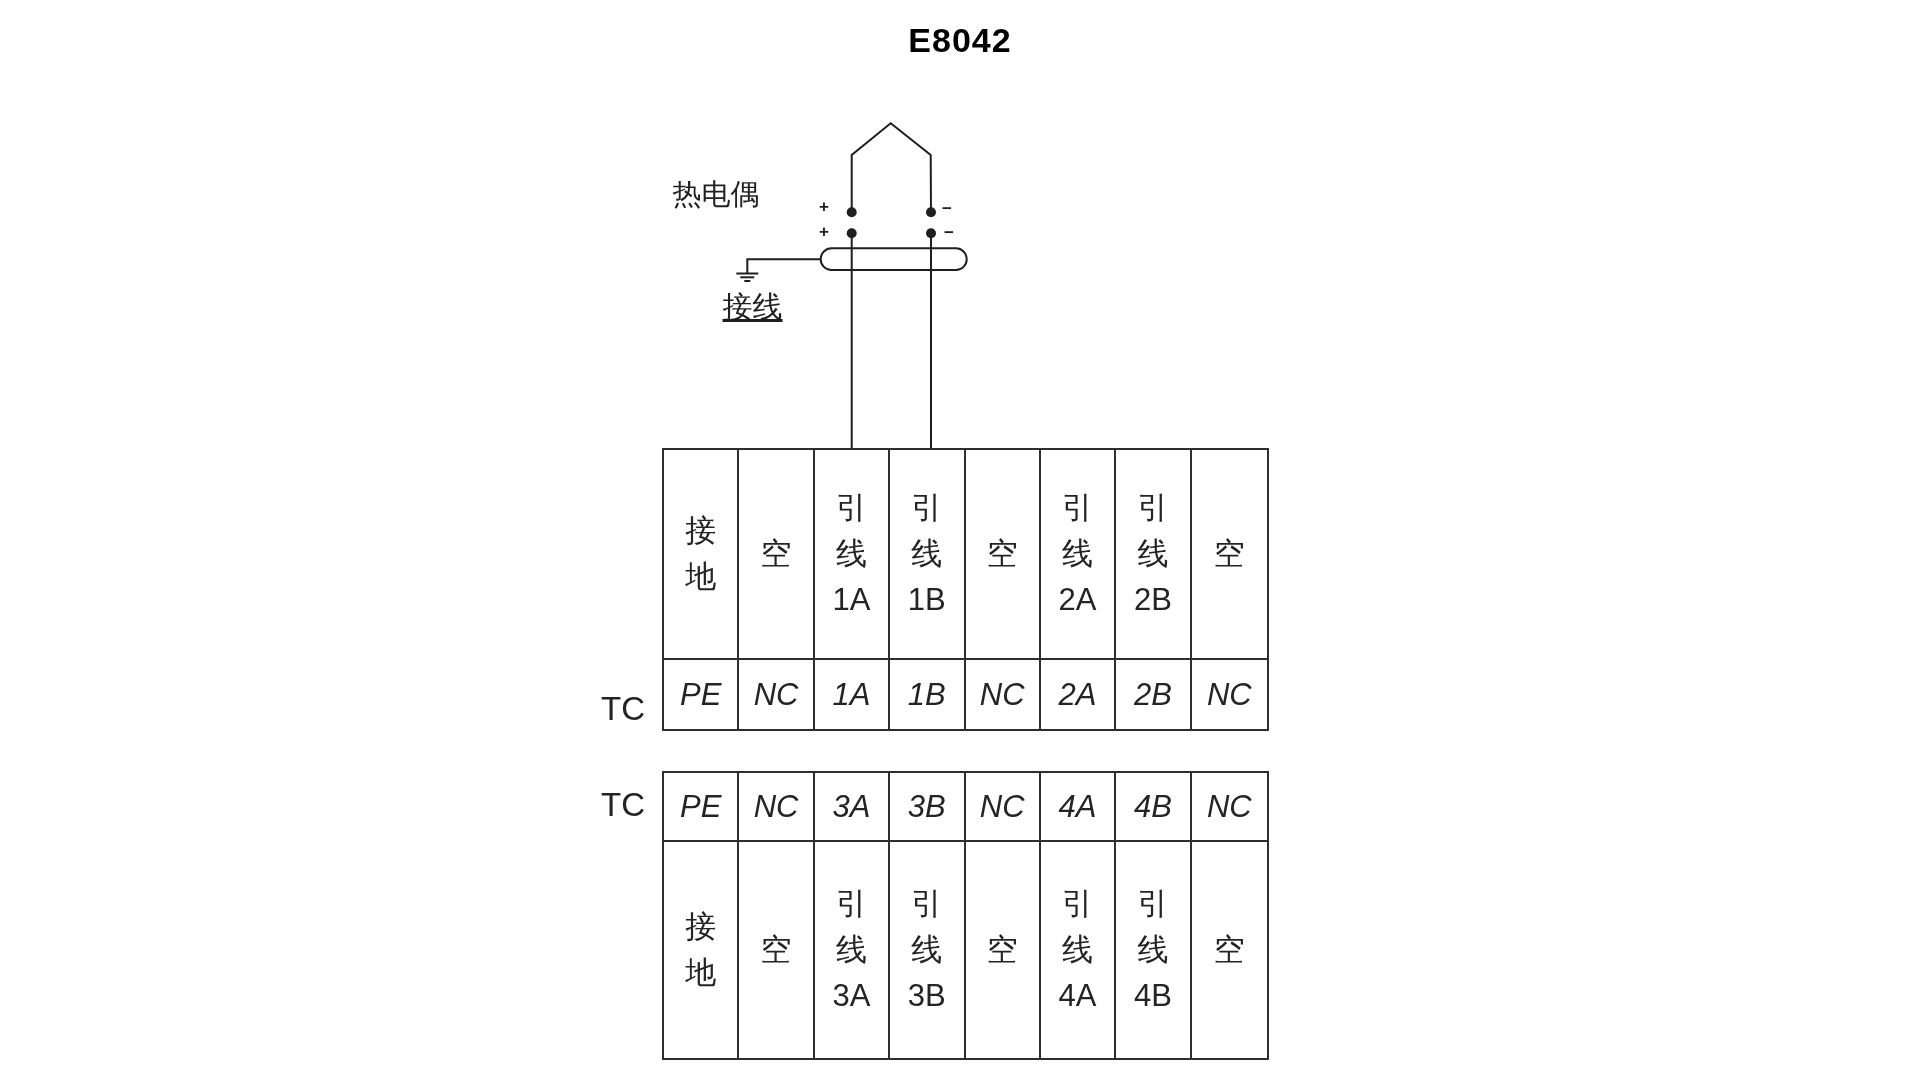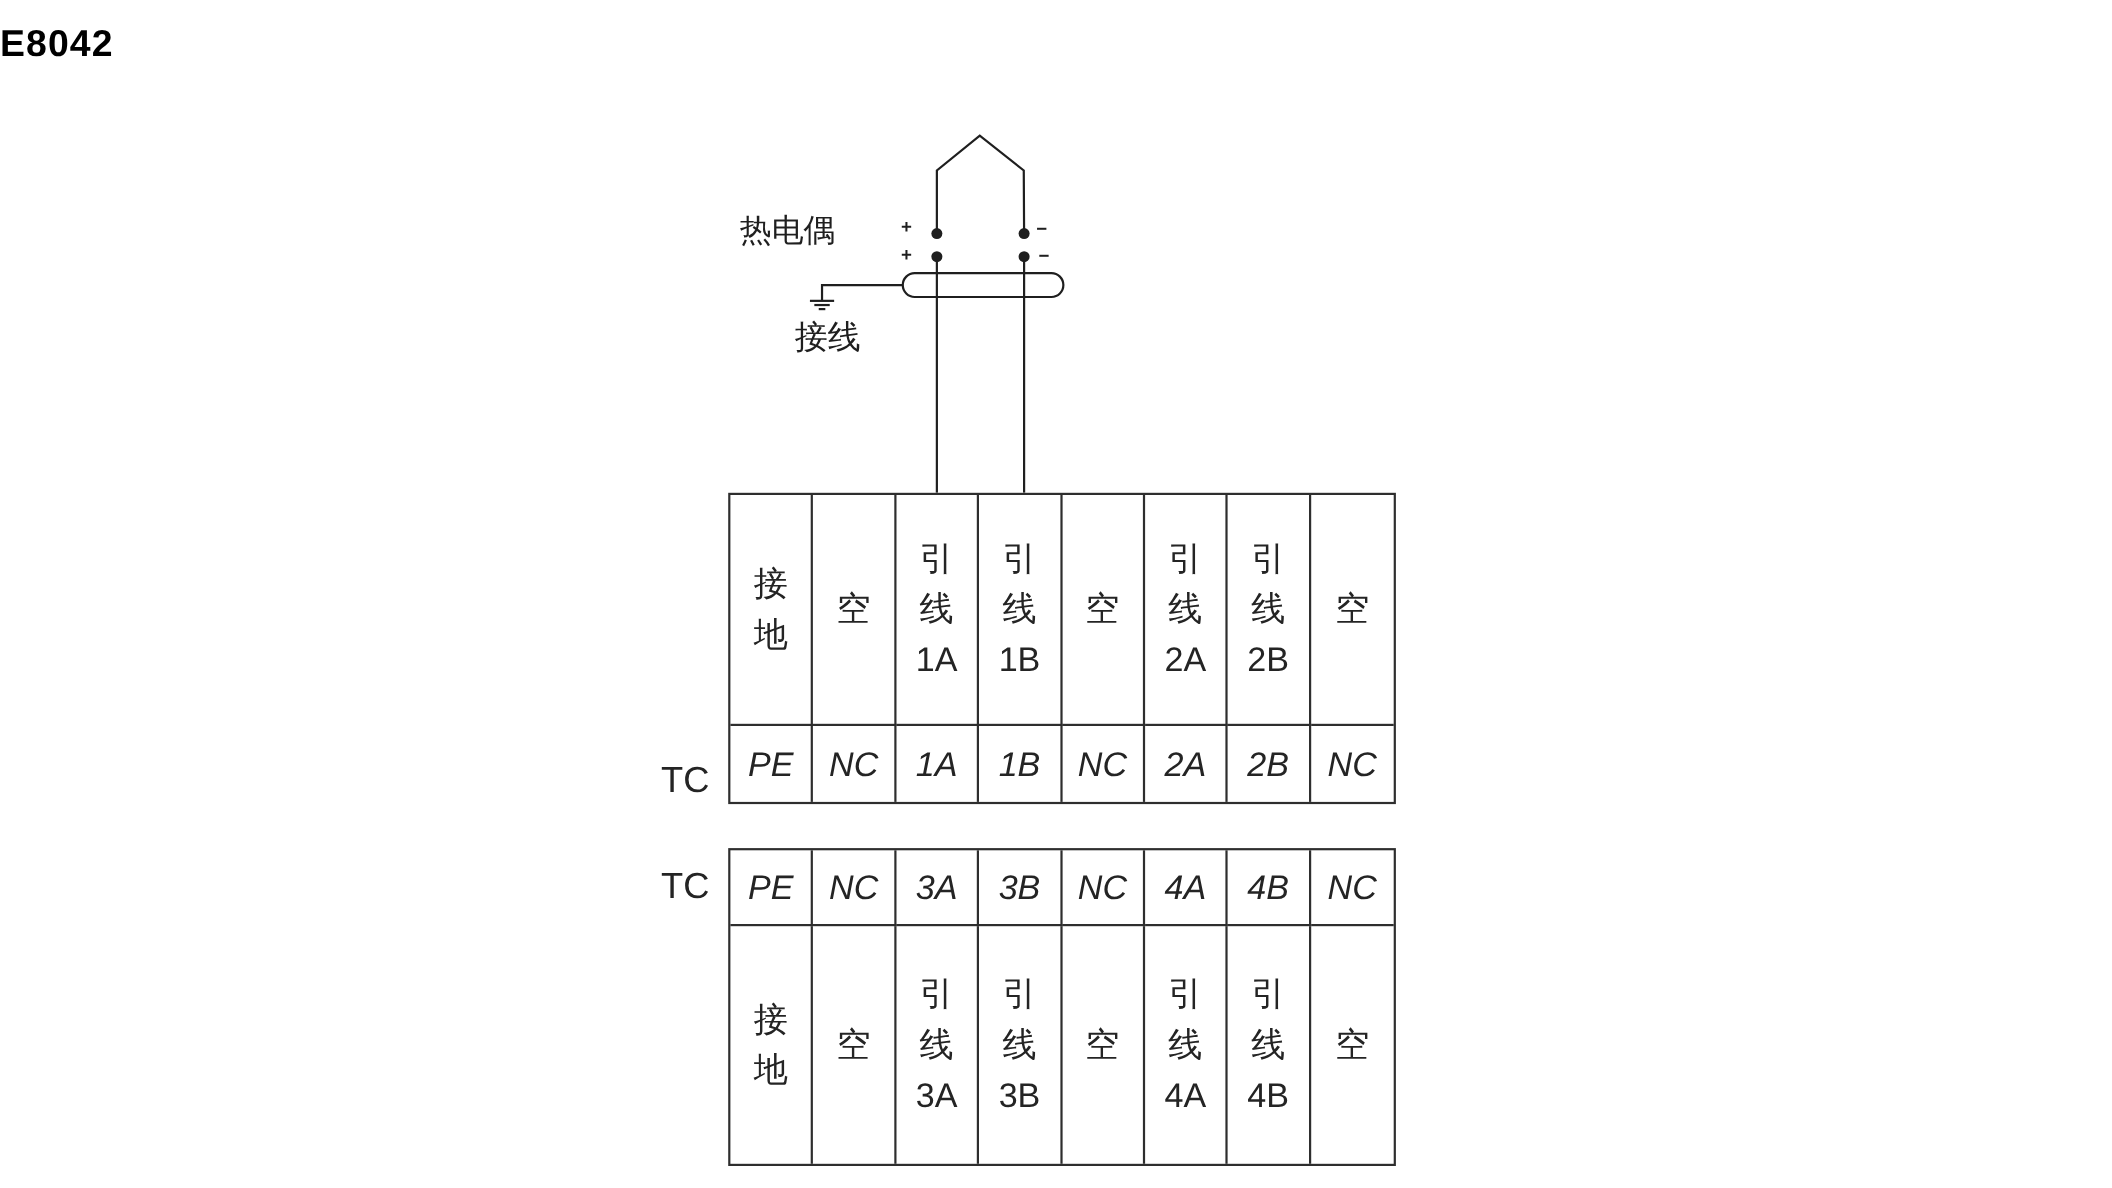--- a/index.html
+++ b/index.html
@@ -7,30 +7,30 @@
     width:1920px;height:1080px;
     background:#ffffff;
     position:relative;
     overflow:hidden;
     font-family:"Liberation Sans","DejaVu Sans",sans-serif;
     color:#1f1f1f;
   }
   .abs{position:absolute;}
 
   
-  .header{left:0;top:22px;width:1920px;color:#000;font-weight:bold;}
+  .header{left:0;top:22px;width:1920px;text-align:center;color:#000;font-weight:bold;}
   .title-line{font-size:34px;line-height:37px;letter-spacing:1px;}
   .subtitle-line{font-size:34px;line-height:37px;}
 
   
   .diagram-svg{left:0;top:0;}
 
   
-  .label-sensor{left:640px;top:196px;width:152px;text-align:center;font-size:29px;line-height:29px;}
-  .label-wiring{left:690px;top:292px;width:125px;text-align:center;font-size:30px;line-height:30px;}
+  .label-sensor{left:640px;top:180px;width:152px;text-align:center;font-size:29px;line-height:29px;}
+  .label-wiring{left:690px;top:292px;width:125px;text-align:center;font-size:30px;line-height:30px;text-decoration:underline;}
   .sign{width:20px;height:20px;text-align:center;font-size:17px;line-height:20px;font-weight:bold;}
   .sign-plus-1{left:814px;top:197px;}
   .sign-plus-2{left:814px;top:222px;}
   .sign-minus-1{left:937px;top:199px;}
   .sign-minus-2{left:939px;top:223px;}
 
   
   .terminal-table{
     left:662px;width:607px;
     display:grid;

